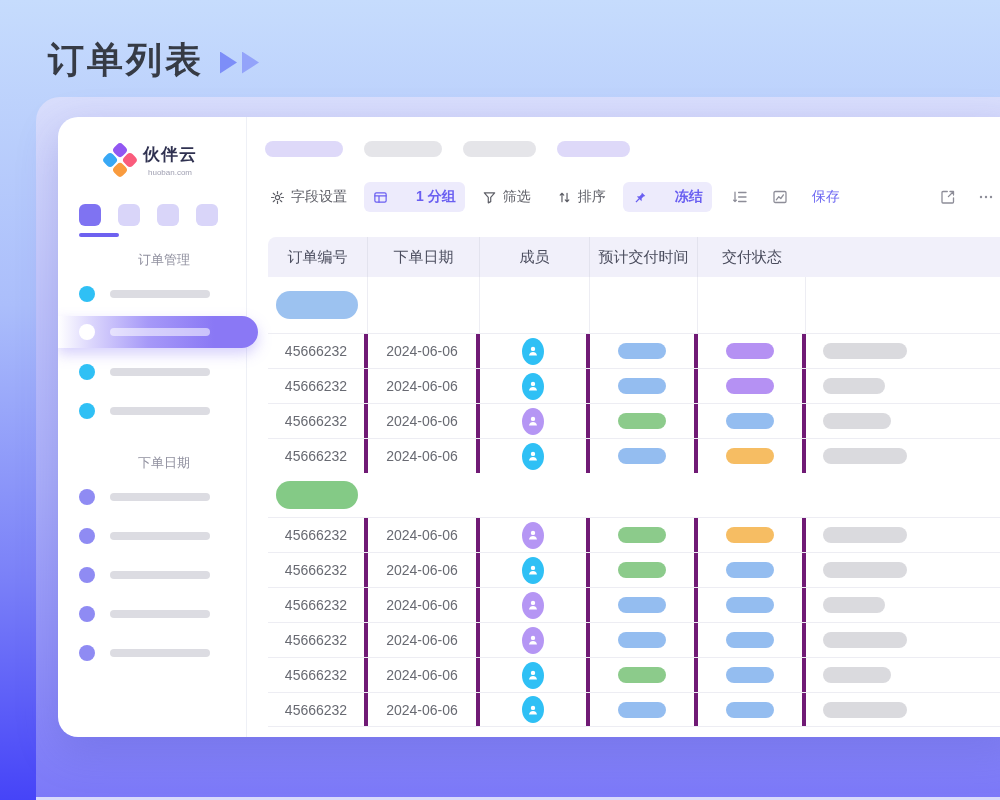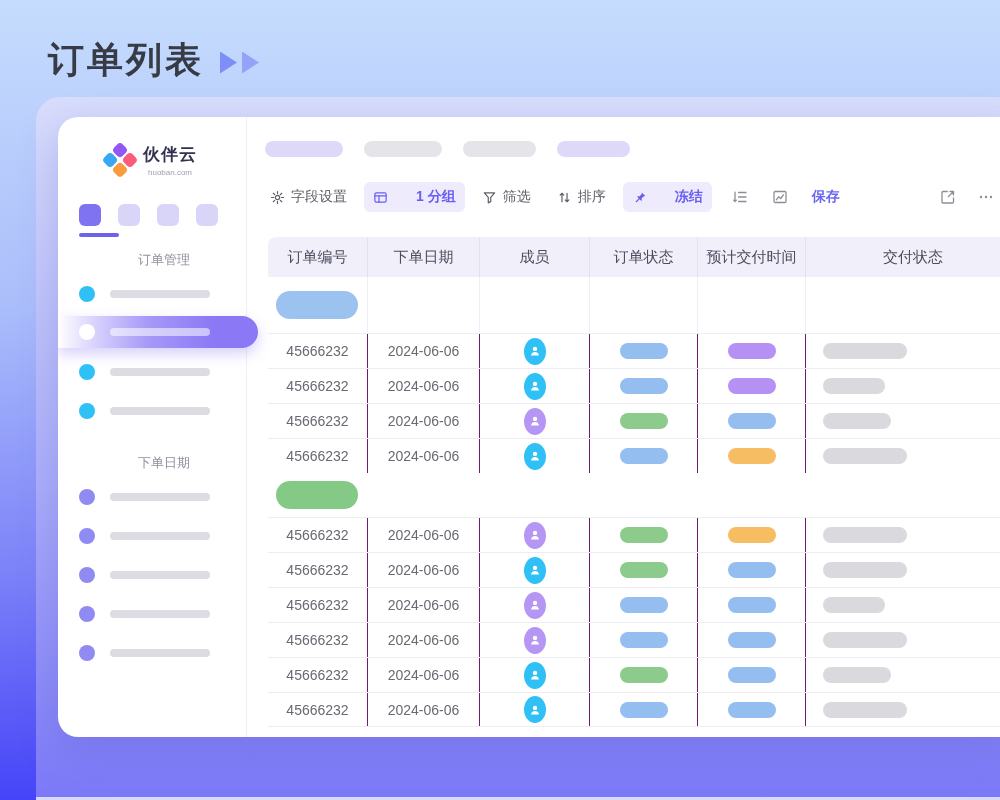--- a/index.html
+++ b/index.html
@@ -58,37 +58,37 @@
   .top-pill.purple { background:#ded9f9; }
   .top-pill.gray { background:#e5e5e9; }
 
   .toolbar { position:absolute; top:63px; left:0; right:0; height:34px; display:flex; align-items:center; padding:0 26px 0 14px; }
   .tb-left { display:flex; align-items:center; gap:8px; }
   .tb-btn { display:flex; align-items:center; gap:6px; font-size:14px; color:#5f6068; padding:6px 9px; border-radius:6px; cursor:pointer; white-space:nowrap; }
   .tb-btn svg { display:block; }
   .tb-btn.active { color:#6a5ff1; background:#edebfc; font-weight:bold;gap:28px; }
   .tb-mid { display:flex; align-items:center; gap:24px; margin-left:20px; color:#8d8d98; }
   .icon-btn { display:flex; align-items:center; cursor:pointer; color:#8d8d98; }
-  .save-label { font-size:14px; font-weight:bold; color:#6c67f2; cursor:pointer; }
+  .save-label { font-size:14px; font-weight:normal; color:#6c67f2; cursor:pointer; }
   .tb-right { margin-left:auto; display:flex; align-items:center; gap:22px; color:#8d8d98; }
 
   
   .table { position:absolute; top:120px; left:21px; right:0; }
   .trow { display:grid; grid-template-columns:100px 112px 110px 108px 108px minmax(0,1fr); }
   .thead { height:40px; background:#f1f0fa; border-radius:8px 0 0 0; }
   .thead .cell { font-size:15px; color:#4b4d5e; border-right:1px solid #e3e3ee; }
   .cell { display:flex; align-items:center; justify-content:center; min-width:0; }
   .trow .cell:last-child { border-right:none !important; }
   .group-row { height:56px; }
   .group-row.compact { height:44px; }
   .group-row.with-dividers .cell { border-right:1px solid #ededf3; }
   .group-row .cell.first { justify-content:flex-start; padding-left:8px; }
   .group-pill { width:82px; height:28px; border-radius:14px; }
   .data-row { height:35px; border-top:1px solid #ededf3; font-size:14px; color:#686a72; }
-  .data-row .cell { border-right:1px solid #701a75; }
+  .data-row .cell { border-right:4px solid #701a75; }
   .group-block:last-child .data-row:last-child { border-bottom:1px solid #ededf3; }
   .avatar { width:22px; height:27px; border-radius:50%; display:flex; align-items:center; justify-content:center; }
   .status-pill { width:48px; height:16px; border-radius:8px; }
   .cell.eta { justify-content:flex-start; padding-left:17px; }
   .eta-bar { height:16px; border-radius:8px; background:#dadade; }
 </style>
 </head>
 <body>
 
 <div class="page-title">
@@ -255,21 +255,20 @@
             </svg>
           </span>
         </div>
     </div>
 
     <div class="table">
       <div class="trow thead" id="table-head">
           <div class="cell">订单编号</div>
           <div class="cell">下单日期</div>
           <div class="cell">成员</div>
-          <div class="cell">订单状态</div>
           <div class="cell">预计交付时间</div>
           <div class="cell">交付状态</div>
         </div>
       <div id="table-body">
           <div class="group-block">
             <div class="trow group-row with-dividers">
               <div class="cell first">
                 <span class="group-pill" style="background: rgb(156, 194, 240);"></span>
               </div>
               <div class="cell"></div>

